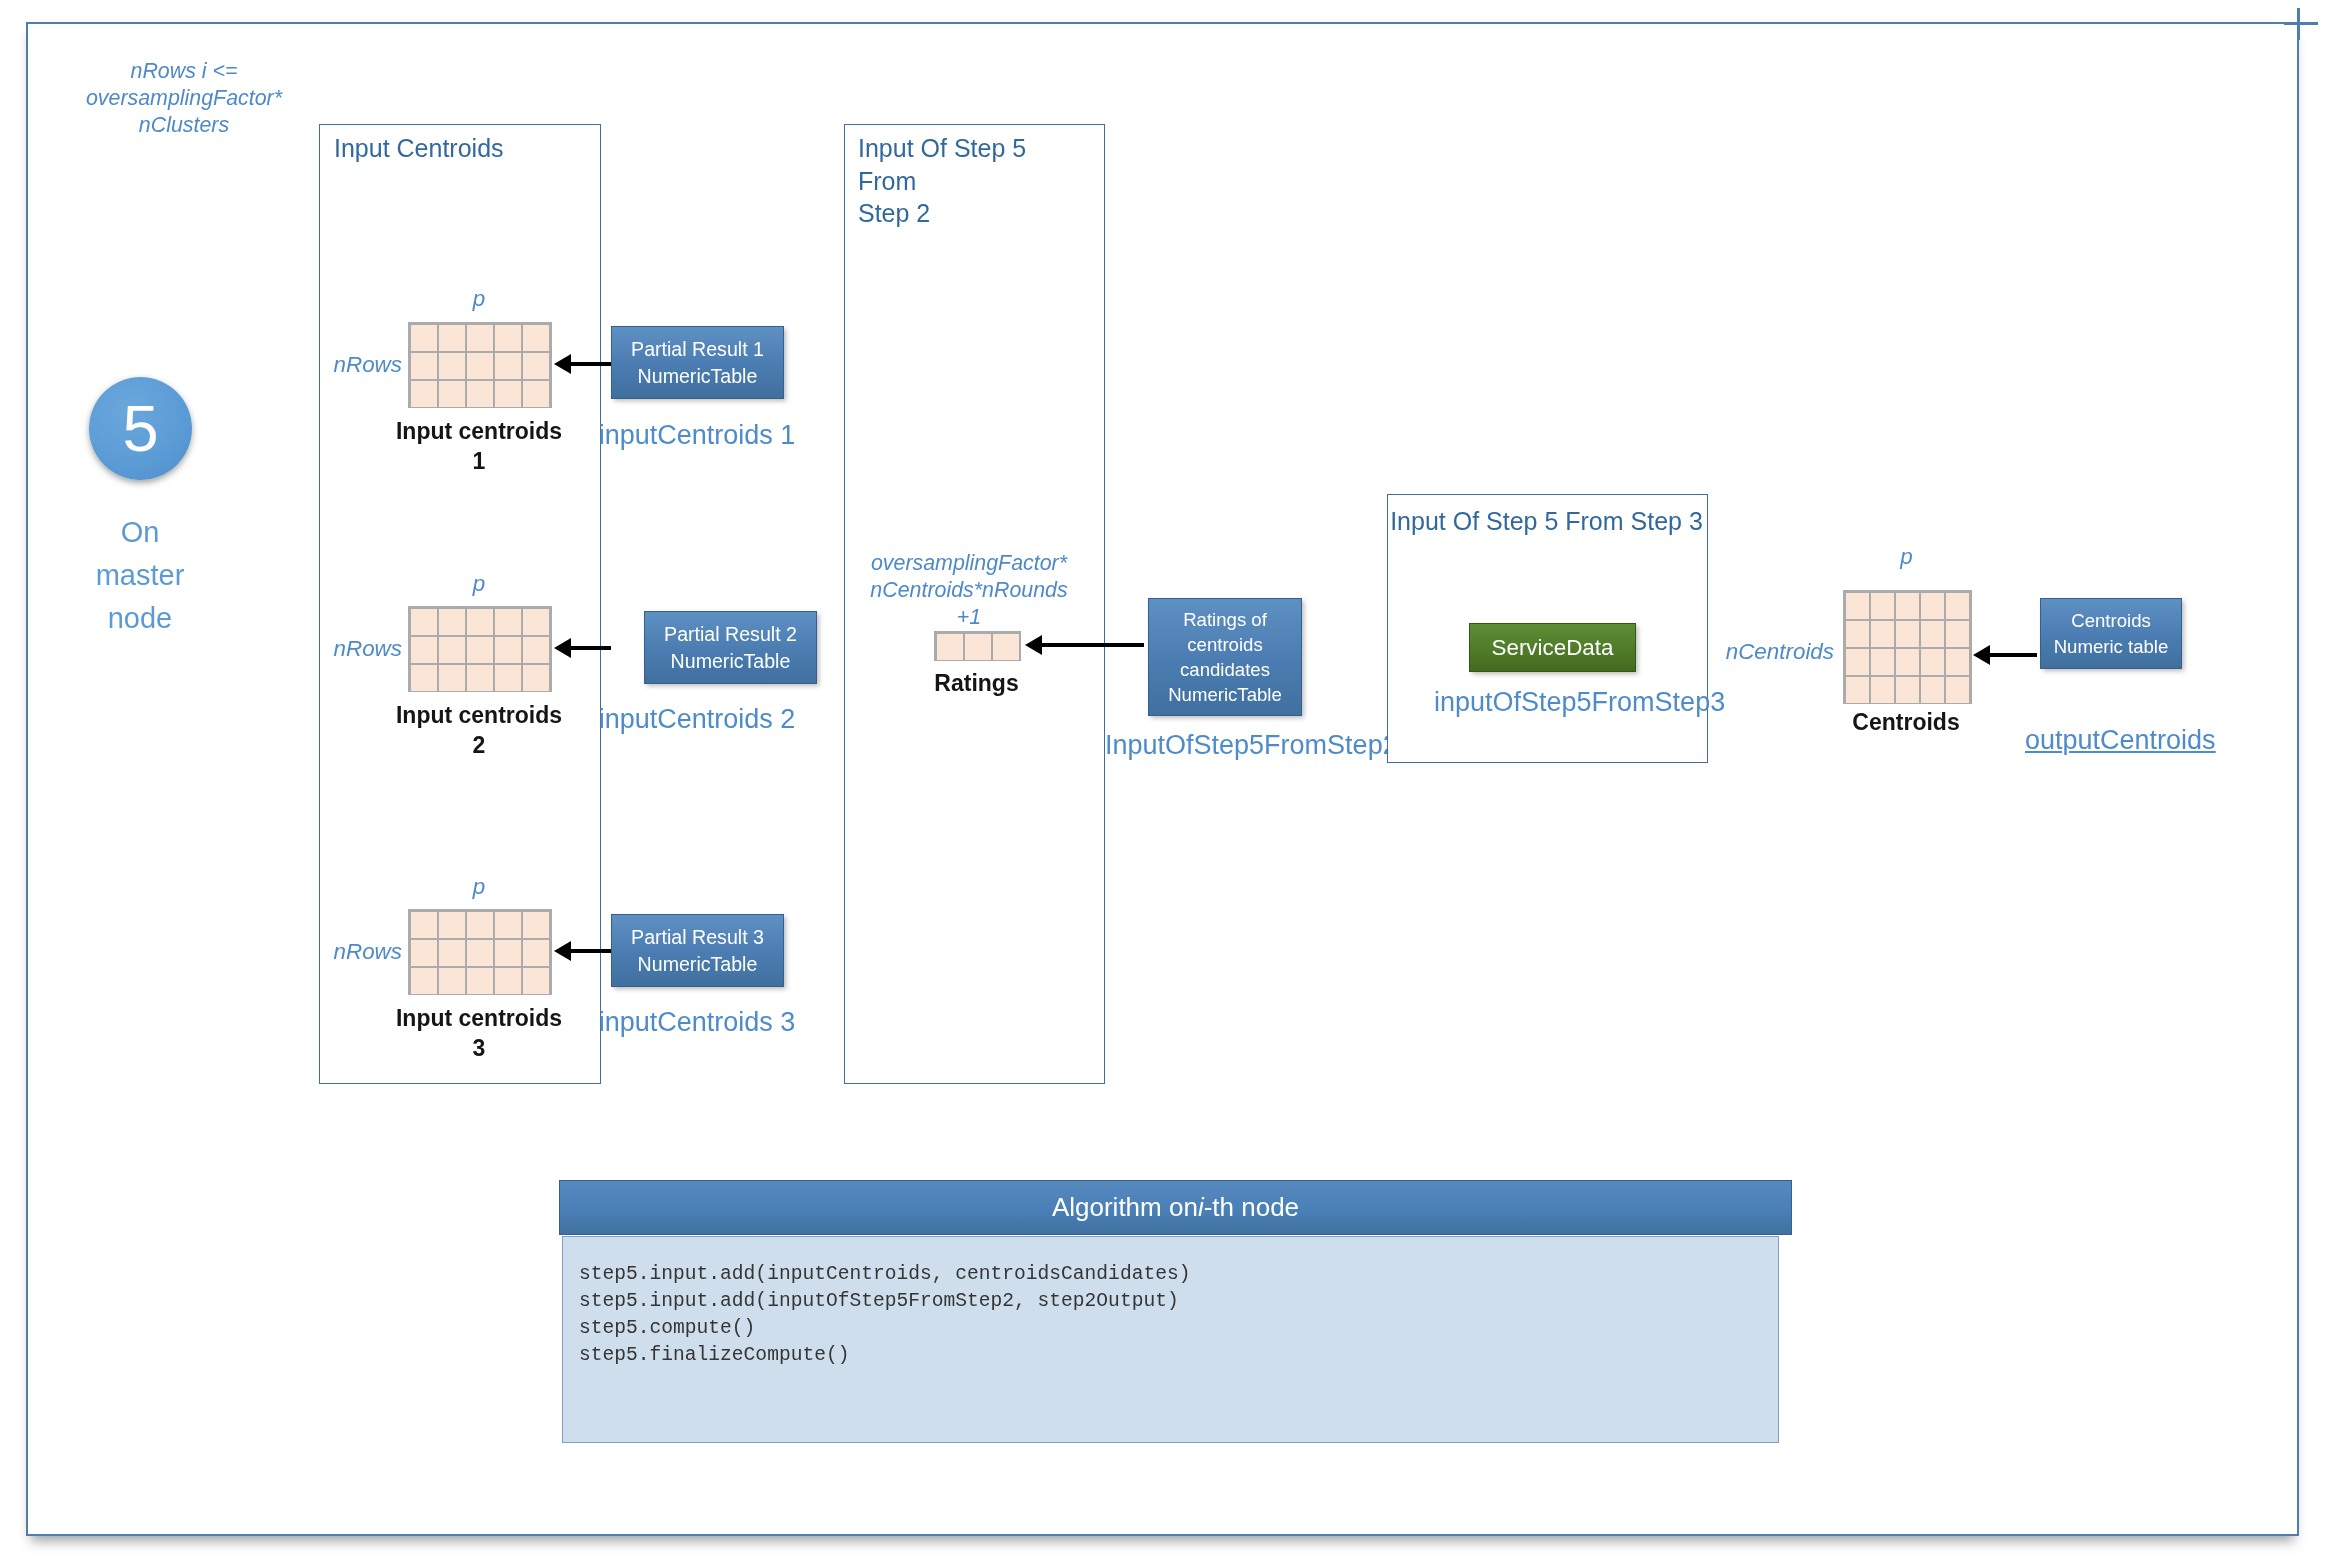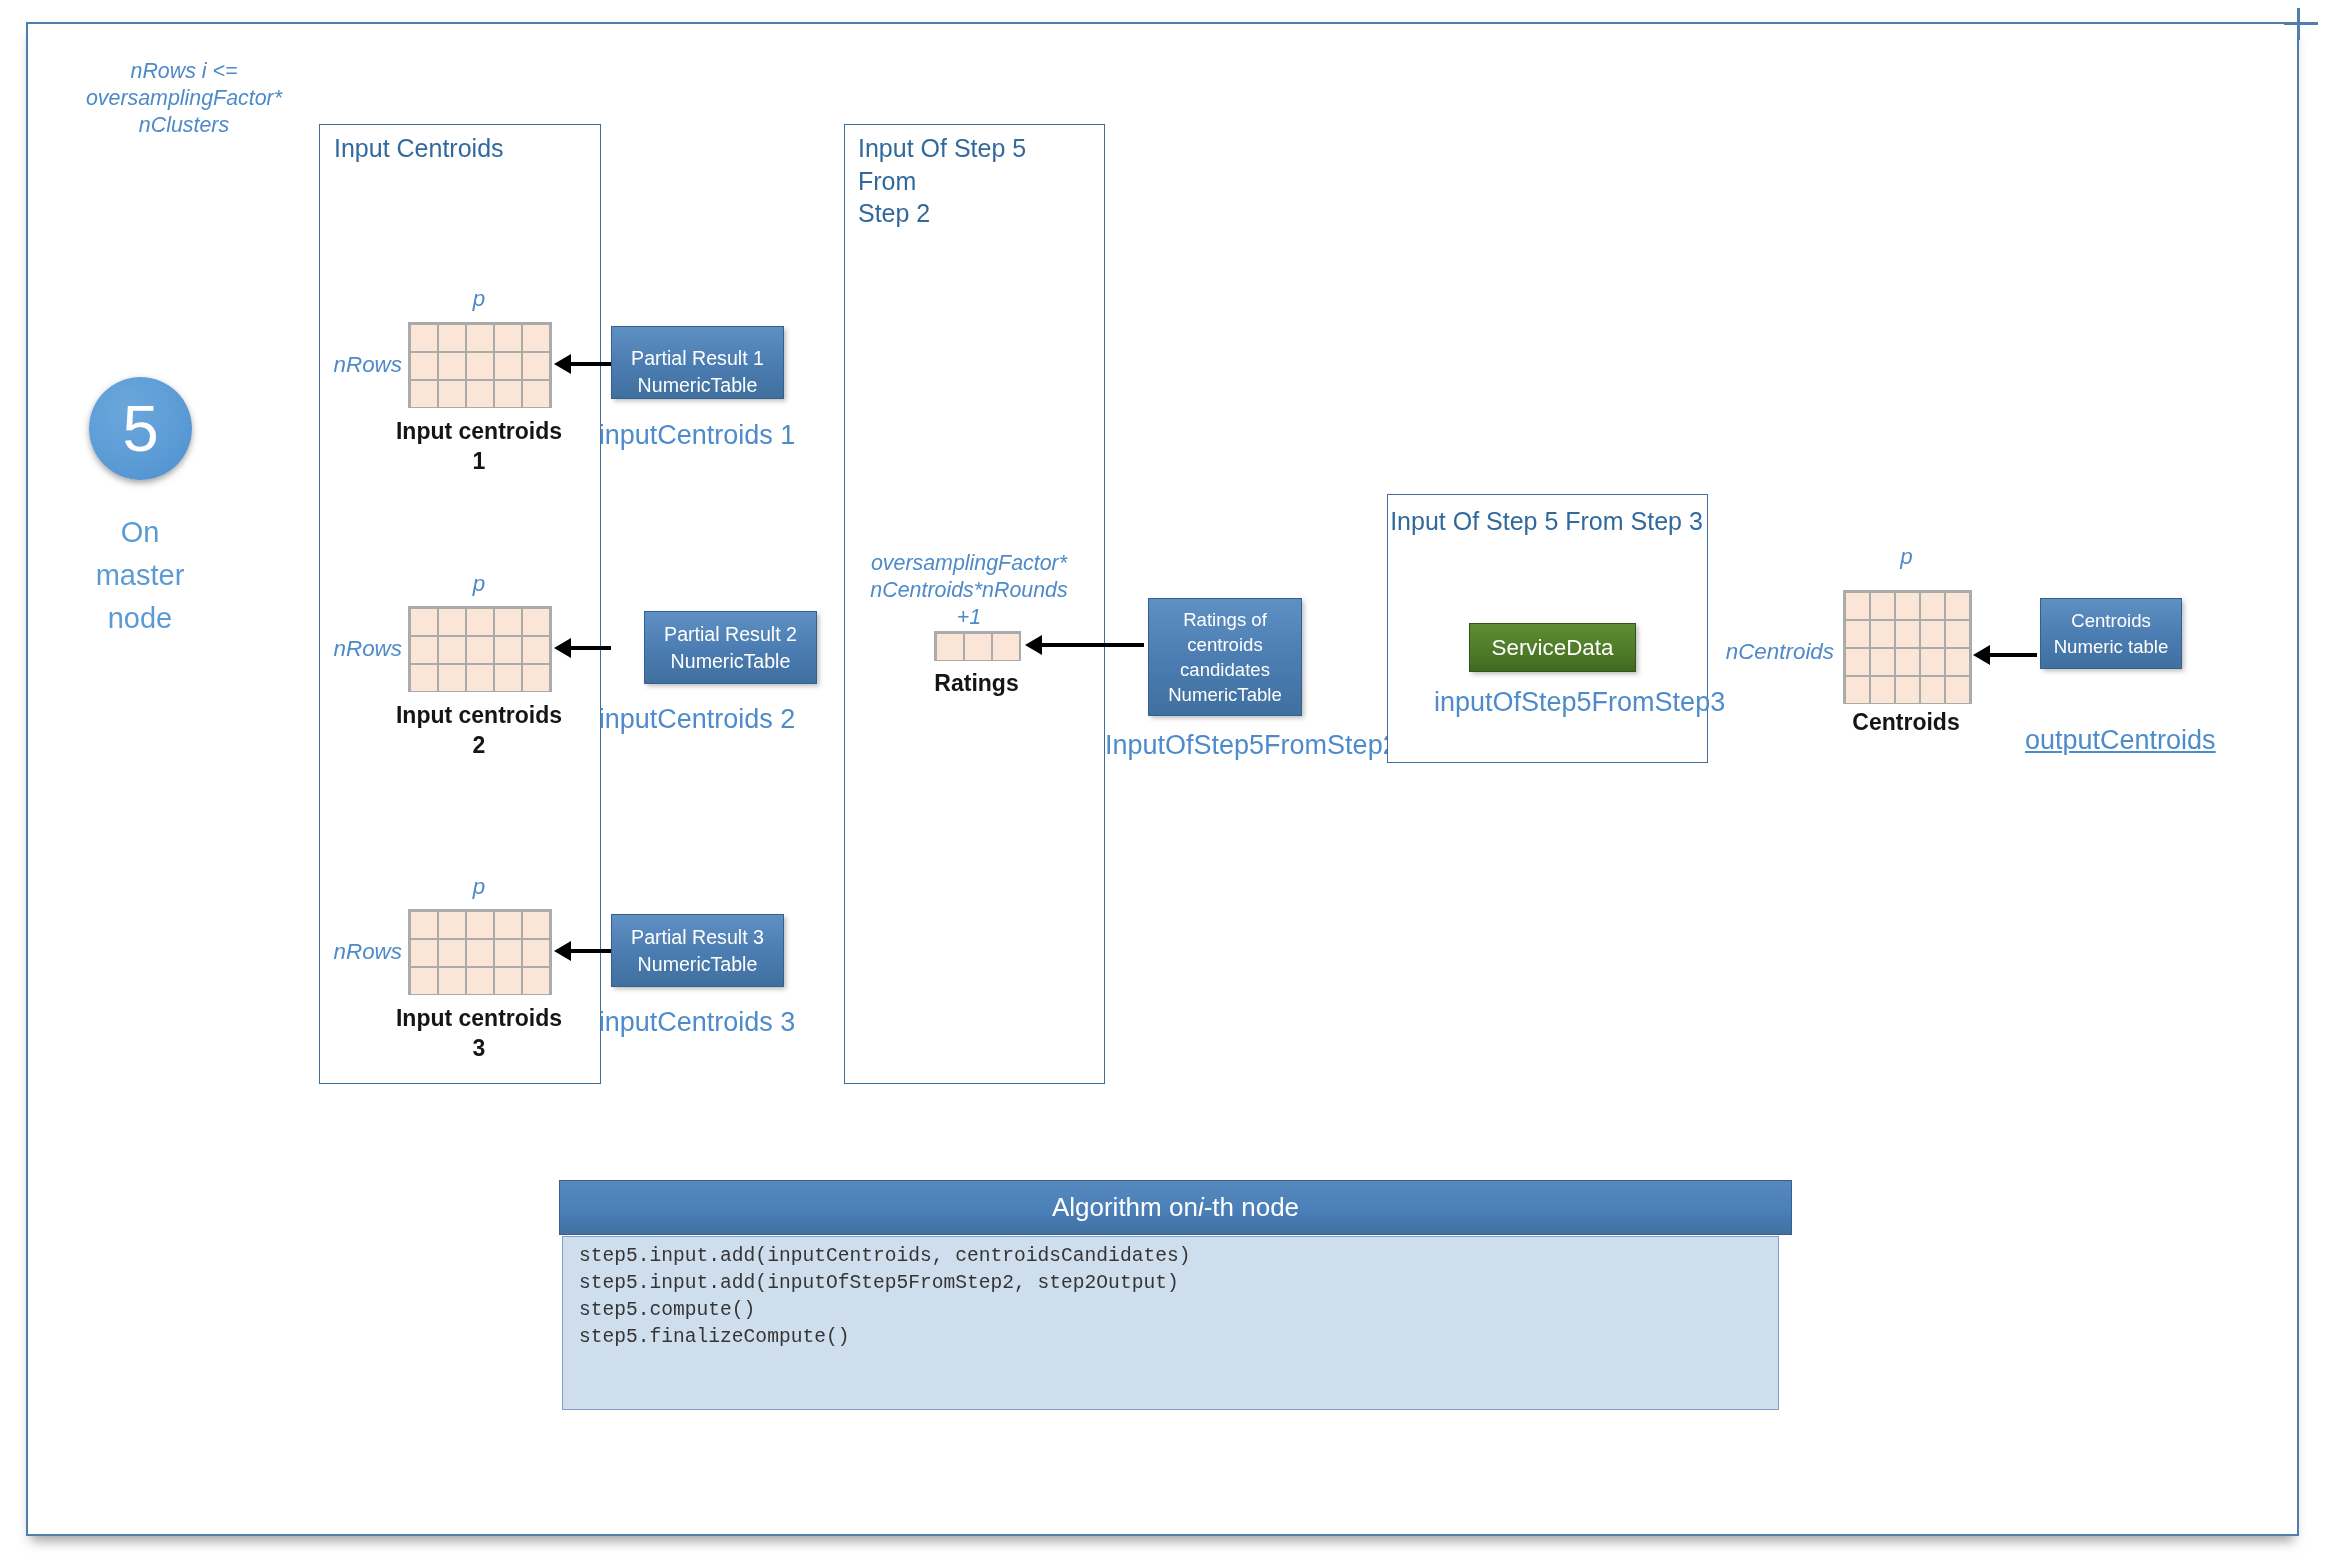--- a/index.html
+++ b/index.html
@@ -49,22 +49,22 @@
     box-shadow:0 2.8px 6.5px rgba(90,90,90,.55);}
   .badgecap{position:absolute;left:56px;top:511px;width:168px;text-align:center;
     color:#5b9bd5;font-size:29px;line-height:1.48;}
   
   .algheader{position:absolute;left:559px;top:1180px;width:1231px;height:53px;
     background:linear-gradient(180deg,#5688bd 0%,#4a80b8 55%,#40719f 100%);
     border:0.9px solid #36608f;color:#fff;font-size:26px;
     display:flex;align-items:center;justify-content:center;}
   .algheader::before{content:'';position:absolute;z-index:-1;left:9.3px;right:-11.2px;top:-8.4px;bottom:-4.7px;
     background:#b9cce2;border:0.9px solid #9ab3d5;}
-  .codepanel{position:absolute;left:562px;top:1236px;width:1217px;height:174px;
-    background:#cfdeed;border:0.9px solid #7f9fc6;box-sizing:border-box;padding:6px 0 0 16px;}
+  .codepanel{position:absolute;left:562px;top:1236px;width:1217px;height:207px;
+    background:#cfdeed;border:0.9px solid #7f9fc6;box-sizing:border-box;padding:24px 0 0 16px;}
   .codeline{font-family:"Liberation Mono","DejaVu Sans Mono",monospace;
     font-size:19.6px;line-height:27px;color:#353535;white-space:pre;}
 </style>
 </head>
 <body>
 
 <div class="frame"></div>
 <div class="overshoot-v"></div>
 <div class="overshoot-h"></div>
 
@@ -87,21 +87,21 @@
 <div class="abs paneltitle" style="left:334px;top:132px;">Input Centroids</div>
 
 <div class="abs dim center" style="left:408px;top:285px;width:142px;">p</div>
 <div class="abs dim right" style="left:324px;top:351px;width:78px;">nRows</div>
 <div class="mgrid" style="left:408px;top:322px;width:142px;height:84px;background-size:28px 28px;"></div>
 <div class="abs caption" style="left:380px;top:417px;width:198px;">
   <div>Input centroids</div>
   <div>1</div>
 </div>
 <div class="arrow" style="left:570px;top:362px;width:41px;"></div>
-<div class="nodebox" style="left:611px;top:326px;width:171px;height:71px;justify-content:flex-end;">
+<div class="nodebox" style="left:611px;top:326px;width:171px;height:71px;">
   <div>Partial Result 1</div>
   <div>NumericTable</div>
 </div>
 <div class="abs varlab center" style="left:597px;top:420px;width:200px;">inputCentroids 1</div>
 
 <div class="abs dim center" style="left:408px;top:570px;width:142px;">p</div>
 <div class="abs dim right" style="left:324px;top:635px;width:78px;">nRows</div>
 <div class="mgrid" style="left:408px;top:606px;width:142px;height:84px;background-size:28px 28px;"></div>
 <div class="abs caption" style="left:380px;top:701px;width:198px;">
   <div>Input centroids</div>

